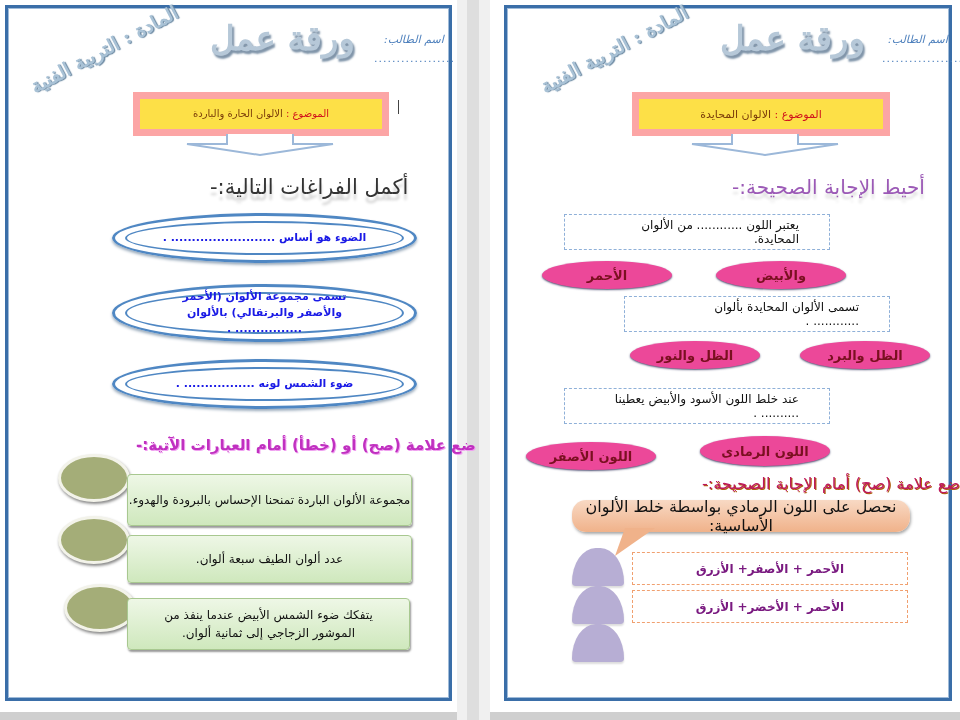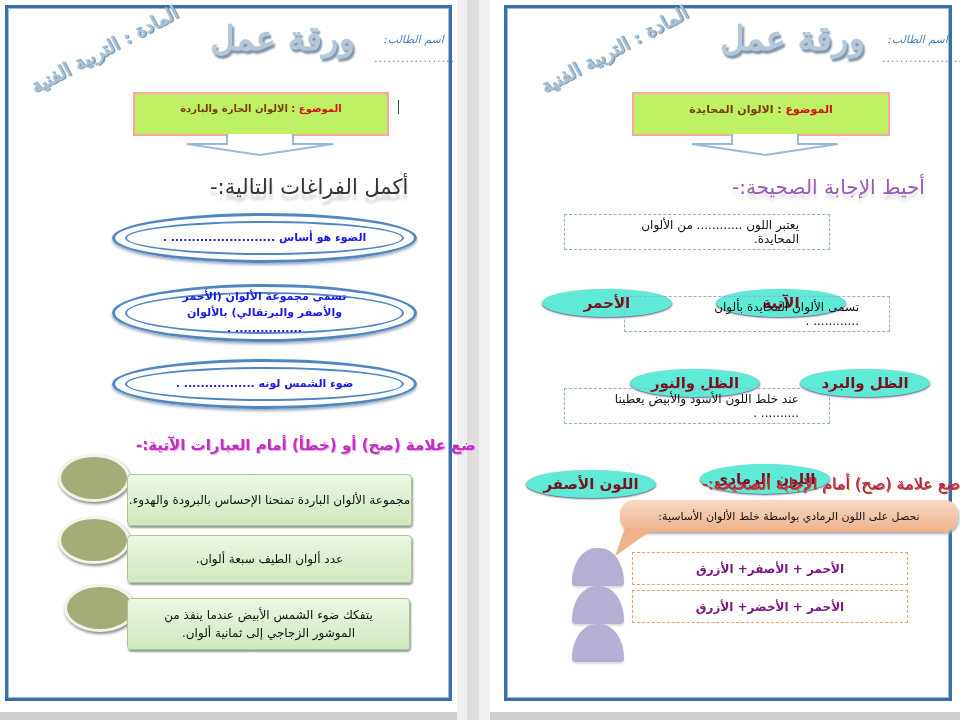--- a/index.html
+++ b/index.html
@@ -27,22 +27,22 @@
     position:absolute; font-family:"DejaVu Serif", serif; font-weight:bold; font-size:34px;
     color:#b6c8d8; text-shadow:2px 3px 2px #7e93a8; direction:rtl; white-space:nowrap;
   }
   .student {
     position:absolute; font-size:11px; font-style:italic; color:#4f81bd; direction:rtl; white-space:nowrap;
   }
   .student-dots {
     position:absolute; font-size:11px; color:#4f81bd; letter-spacing:1px; white-space:nowrap;
   }
   .topic-box {
-    position:absolute; border:2px solid #fca5a5; background:#bef264; box-sizing:border-box;
-    text-align:center; direction:rtl; font-weight:bold; font-size:10px;
+    position:absolute; border:7px solid #fca5a5; background:#fde047; box-sizing:border-box;
+    text-align:center; direction:rtl; font-weight:normal; font-size:10px;
   }
   .topic-box .k { color:#d0121b; }
   .topic-box .v { color:#7a3c0a; }
   .arrow { position:absolute; }
   .sec-head {
     position:absolute; direction:rtl; white-space:nowrap;
   }
   .ellipse {
     position:absolute; border:3px solid #4f87c3; border-radius:50%; box-sizing:border-box;
     box-shadow: 0 2px 3px #9ab;
@@ -61,28 +61,28 @@
   .scroll {
     position:absolute; background:linear-gradient(#eef7e6,#cfe8bd); border:1px solid #a8c890;
     border-radius:4px; box-shadow:1px 2px 2px #999; direction:rtl; text-align:center;
     font-size:12px; color:#111; display:flex; align-items:center; justify-content:center; line-height:18px;
   }
   .dashbox {
     position:absolute; border:1.5px dashed #8fb0d8; box-sizing:border-box; direction:rtl;
     font-size:12px; color:#111; display:flex; align-items:center; padding-right:30px;padding-left:41px;
   }
   .pill {
-    position:absolute; border-radius:50%; background:#5eead4; box-shadow:0 1px 2px #557;
-    color:#7a1020; font-weight:bold; font-size:15px; text-align:center; direction:rtl;
-    display:flex; align-items:center; justify-content:center;margin-top:28px;
+    position:absolute; border-radius:50%; background:#ec4899; box-shadow:0 1px 2px #557;
+    color:#7a1020; font-weight:bold; font-size:13px; text-align:center; direction:rtl;
+    display:flex; align-items:center; justify-content:center;
   }
   .bubble {
     position:absolute; background:linear-gradient(#f8d9c4,#f0b28a); border-radius:14px;
-    box-shadow:1px 2px 3px #aaa; direction:rtl; text-align:center; font-size:11px; color:#111;
-    display:flex; align-items:center; justify-content:center;margin-left:48px;
+    box-shadow:1px 2px 3px #aaa; direction:rtl; text-align:center; font-size:16px; color:#111;
+    display:flex; align-items:center; justify-content:center;
   }
   .optbox {
     position:absolute; border:1.5px dashed #f0a070; box-sizing:border-box; direction:rtl;
     text-align:center; font-size:12px; font-weight:bold; color:#7a1a80;
     display:flex; align-items:center; justify-content:center;
   }
   .dome {
     position:absolute; width:52px; height:38px; background:#b7aed4;
     border-radius:50% 50% 8% 8% / 100% 100% 10% 10%; box-shadow:0 2px 2px #ddd;
   }
@@ -151,21 +151,21 @@
     <span class="k">الموضوع :</span>
     <span class="v">الالوان المحايدة</span>
   </div>
   <svg class="arrow" style="left:200px;top:134px;" width="150" height="22">
     <polyline points="42,0 42,10 2,10 75,21 148,10 108,10 108,0" fill="#fff" stroke="#9cb8d9" stroke-width="2"></polyline>
   </svg>
 
   <div class="sec-head" style="left:242px;top:175px;font-size:20px;color:#9b59b6;text-shadow:0 5px 3px #ddd;">أحيط الإجابة الصحيحة:-</div>
 
   <div class="dashbox" style="left:74px;top:214px;width:266px;height:36px;">يعتبر اللون ............ من الألوان المحايدة.</div>
-  <div class="pill" style="left:226px;top:261px;width:130px;height:28px;">الآتية</div>
+  <div class="pill" style="left:226px;top:261px;width:130px;height:28px;">والأبيض</div>
   <div class="pill" style="left:52px;top:261px;width:130px;height:28px;">الأحمر</div>
 
   <div class="dashbox" style="left:134px;top:296px;width:266px;height:36px;">تسمى الألوان المحايدة بألوان ............ .</div>
   <div class="pill" style="left:310px;top:341px;width:130px;height:28px;">الظل والبرد</div>
   <div class="pill" style="left:140px;top:341px;width:130px;height:28px;">الظل والنور</div>
 
   <div class="dashbox" style="left:74px;top:388px;width:266px;height:36px;">عند خلط اللون الأسود والأبيض يعطينا .......... .</div>
   <div class="pill" style="left:210px;top:436px;width:130px;height:30px;">اللون الرمادى</div>
   <div class="pill" style="left:36px;top:442px;width:130px;height:28px;">اللون الأصفر</div>
 

